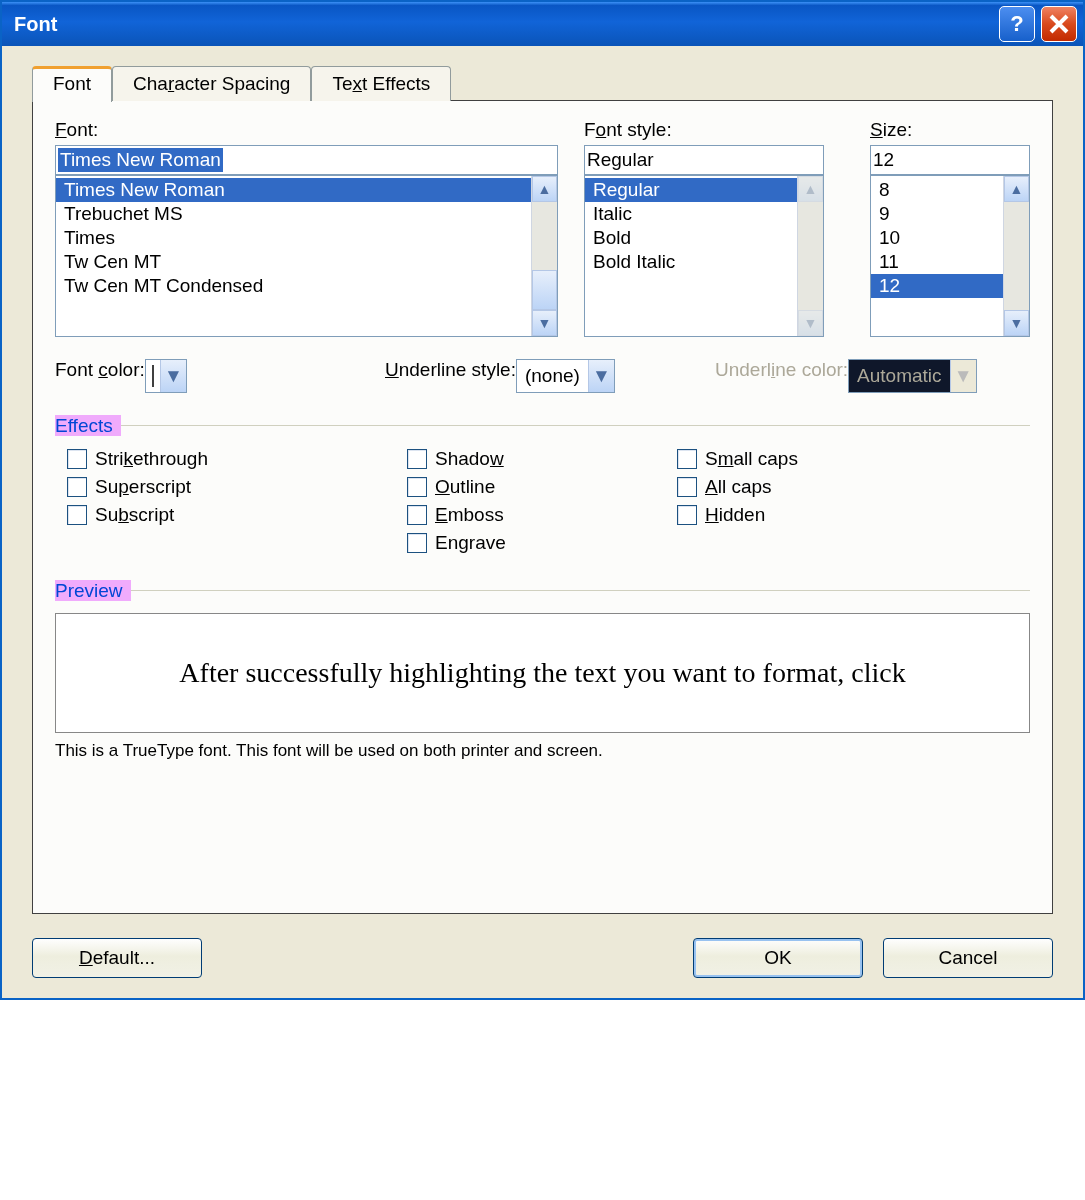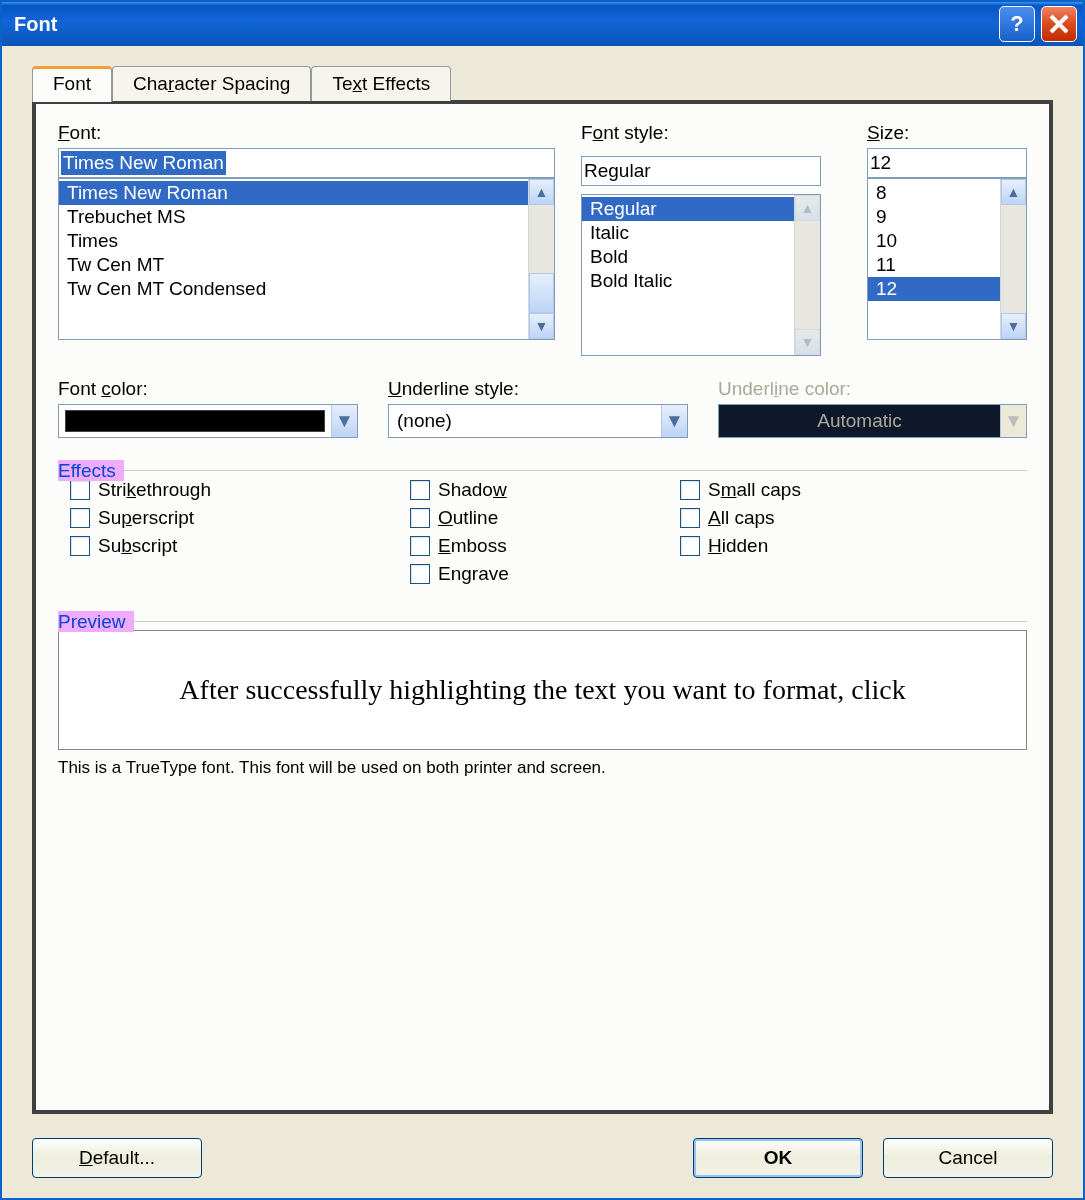--- a/index.html
+++ b/index.html
@@ -8,21 +8,21 @@
     padding: 0;
     font-family: Tahoma, sans-serif;
     font-size: 13px;
     background: #fff;
     width: 1085px;
     height: 1200px;
     overflow: hidden;
   }
   .window {
     width: 1085px;
-    height: 1200px;
+    height: 1000px;
     border: 2px solid #0a63c6;
     background: #ece9d8;
     display: flex;
     flex-direction: column;
   }
   .titlebar {
     height: 44px;
     background: linear-gradient(to bottom, #3c91f7 0%, #0956c4 8%, #1164d8 45%, #0a54b8 100%);
     display: flex;
     align-items: center;
@@ -70,32 +70,32 @@
   }
   .tab.active {
     background: #fcfcfa;
     border-top: 3px solid #f0a030;
     padding-top: 4px;
     position: relative;
     z-index:3;
     margin-bottom:-1px;
   }
   .panel {
-    border: 4px solid #404040;
+    border: 1px solid #404040;
     background: #fcfcfa;
     padding: 18px 22px 12px 22px;
     flex:1;
     display:flex;
     flex-direction:column;
   }
   
   .top-row { display:flex; gap:26px; }
   .col { display:flex; flex-direction:column; }
   .col-font { flex: 1; }
-  .col-style { width: 240px; gap: 8px; }
+  .col-style { width: 240px; }
   .col-size { width: 160px; margin-left: 20px; }
   .field-label { margin-bottom:4px; }
   u.acc { text-decoration: underline; }
   .hl-text {
     background:#316ac5; color:#fff;
     display:inline-block; padding:1px 2px;
   }
   .txt-wrap {
     border:1px solid #7f9db9;
     background:#fff;
@@ -143,21 +143,21 @@
   .sbtn.disabled { opacity:.35; }
   .thumb {
     flex:0 0 40px;
     margin:0;
     background: linear-gradient(#e7effb,#bcd4f6);
     border:1px solid #b4c7e6;
   }
   .track { flex:1; }
   
   .mid-row { display:flex; gap:30px; margin-top:22px; }
-  .mid-col { display:flex; flex-direction:column; }
+  .mid-col { display:flex; flex-direction:row; }
   .combo {
     display:flex;
     height:34px;
     border:1px solid #7f9db9;
     background:#fff;
     align-items:center;
   }
   .combo.disabled { background:#0f172a; color:#aca899; }
   .combo .cval { flex:1; padding: 3px 8px; font-size:19px; }
   .combo .cbtn {
@@ -177,21 +177,21 @@
   .group {
     margin-top:22px;
   }
   .group-title {
     color:#0046d5;
     font-size:19px;
   }
   .group-border {
     border-top:1px solid #d0d0bf;
     margin-top:-12px;
-    padding-top:0;
+    padding-top:14px;
   }
   .group-title span { background:#f0abfc; padding-right:8px; position:relative; z-index:2; }
   .effects-grid {
     display:flex;
     gap: 40px;
     padding: 8px 12px 0 12px;
   }
   .ecol { display:flex; flex-direction:column; gap:6px; }
   .chk {
     display:flex;
@@ -238,21 +238,20 @@
     border-radius:4px;
     background: linear-gradient(#fefefe,#eeeede 45%,#f1f1e6);
     font-size:19px;
     font-family:inherit;
     cursor: default;
     display:flex; align-items:center; justify-content:center;
     padding: 0 18px;
   }
   .btn.default-btn {
     box-shadow: inset 0 0 0 2px #98c2f0;
-    font-weight: bold;
   }
 </style>
 </head>
 <body>
 
 <div class="window">
 
   <div class="titlebar">
     <span>Font</span>
     <div class="title-controls">

